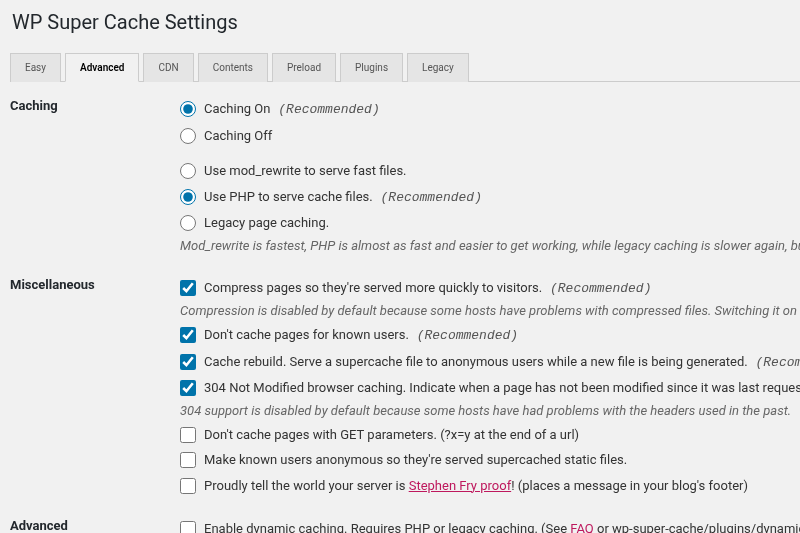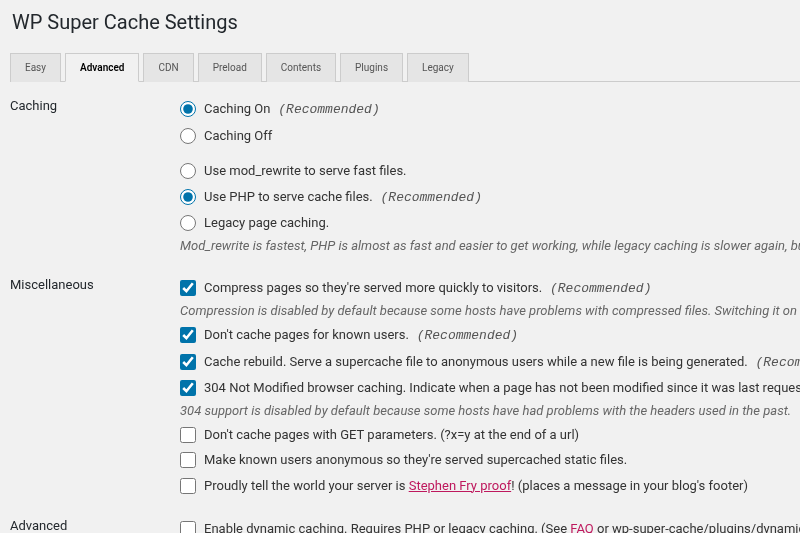--- a/index.html
+++ b/index.html
@@ -43,21 +43,21 @@
   }
   .settings-body { padding-top: 14px; }
   .section {
     display: flex;
     align-items: flex-start;
     margin-bottom: 18px;
   }
   .section-label {
     width: 170px;
     flex-shrink: 0;
-    font-weight: 400;
+    font-weight: 700;
     color: #23282d;
     padding-top: 2px;
   }
   .section-content { flex: 1; min-width: 0; }
   .opt-row {
     display: flex;
     align-items: flex-start;
     padding: 3px 0;
     line-height: 1.5;
   }
@@ -86,22 +86,22 @@
 </style>
 </head>
 <body>
 
 <h1 class="page-title">WP Super Cache Settings</h1>
 
 <div class="tabs">
   <div class="tab">Easy</div>
   <div class="tab active">Advanced</div>
   <div class="tab">CDN</div>
+  <div class="tab">Contents</div>
   <div class="tab">Preload</div>
-  <div class="tab">Contents</div>
   <div class="tab">Plugins</div>
   <div class="tab">Legacy</div>
 </div>
 
 <div class="settings-body">
 
   <div class="section">
     <div class="section-label">Caching</div>
     <div class="section-content">
       <div class="opt-row">

